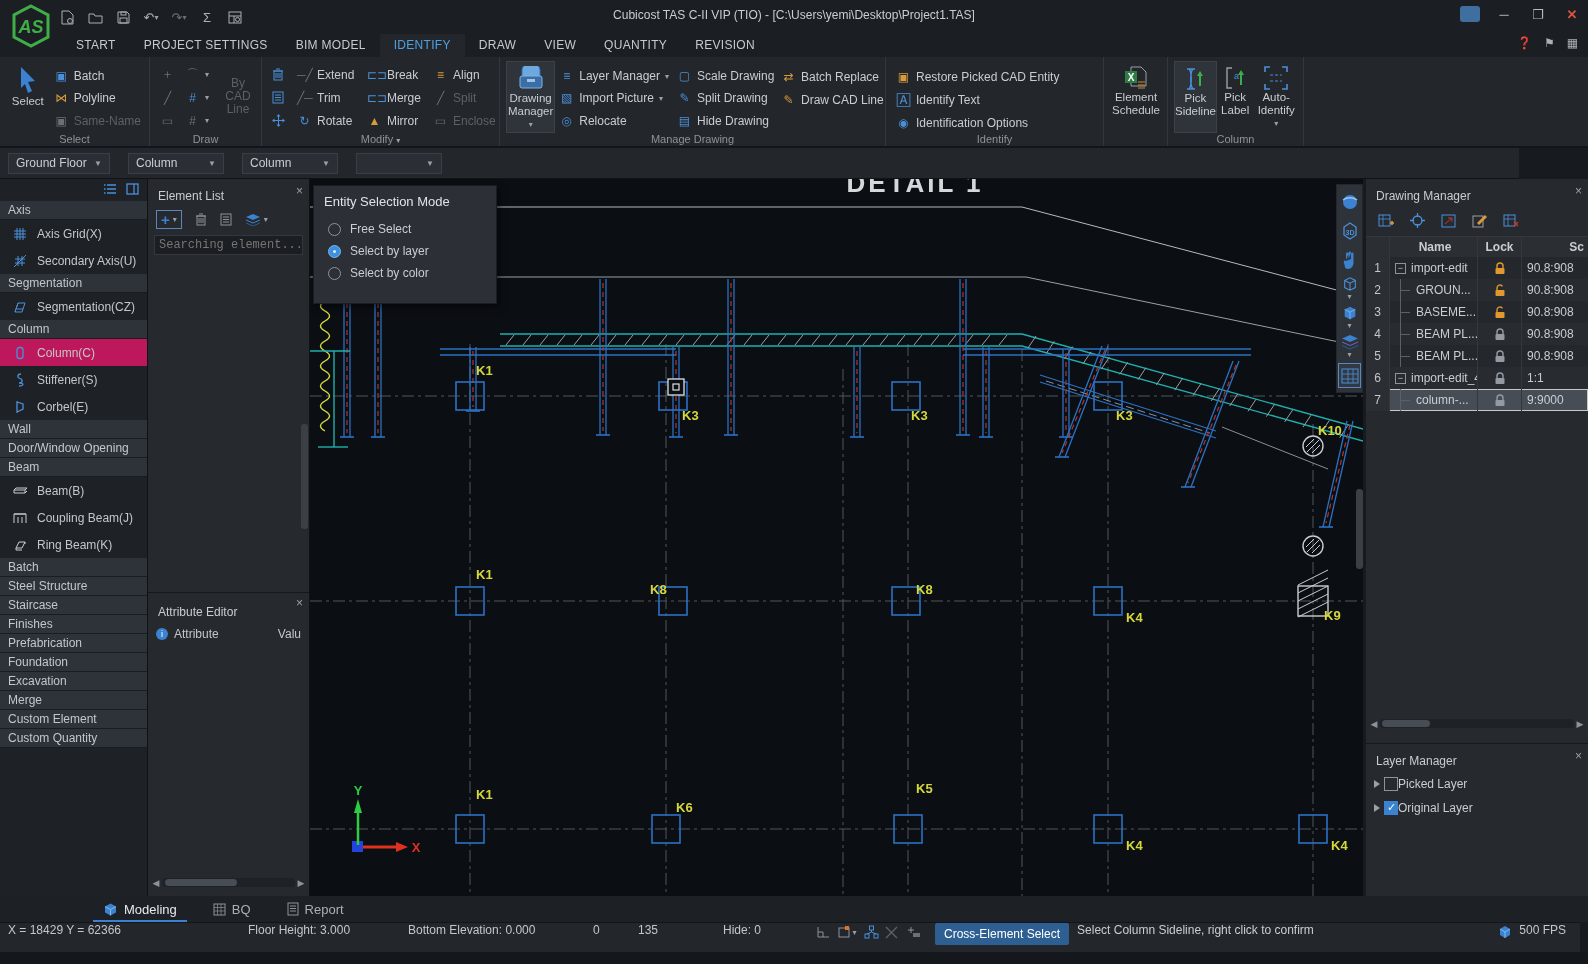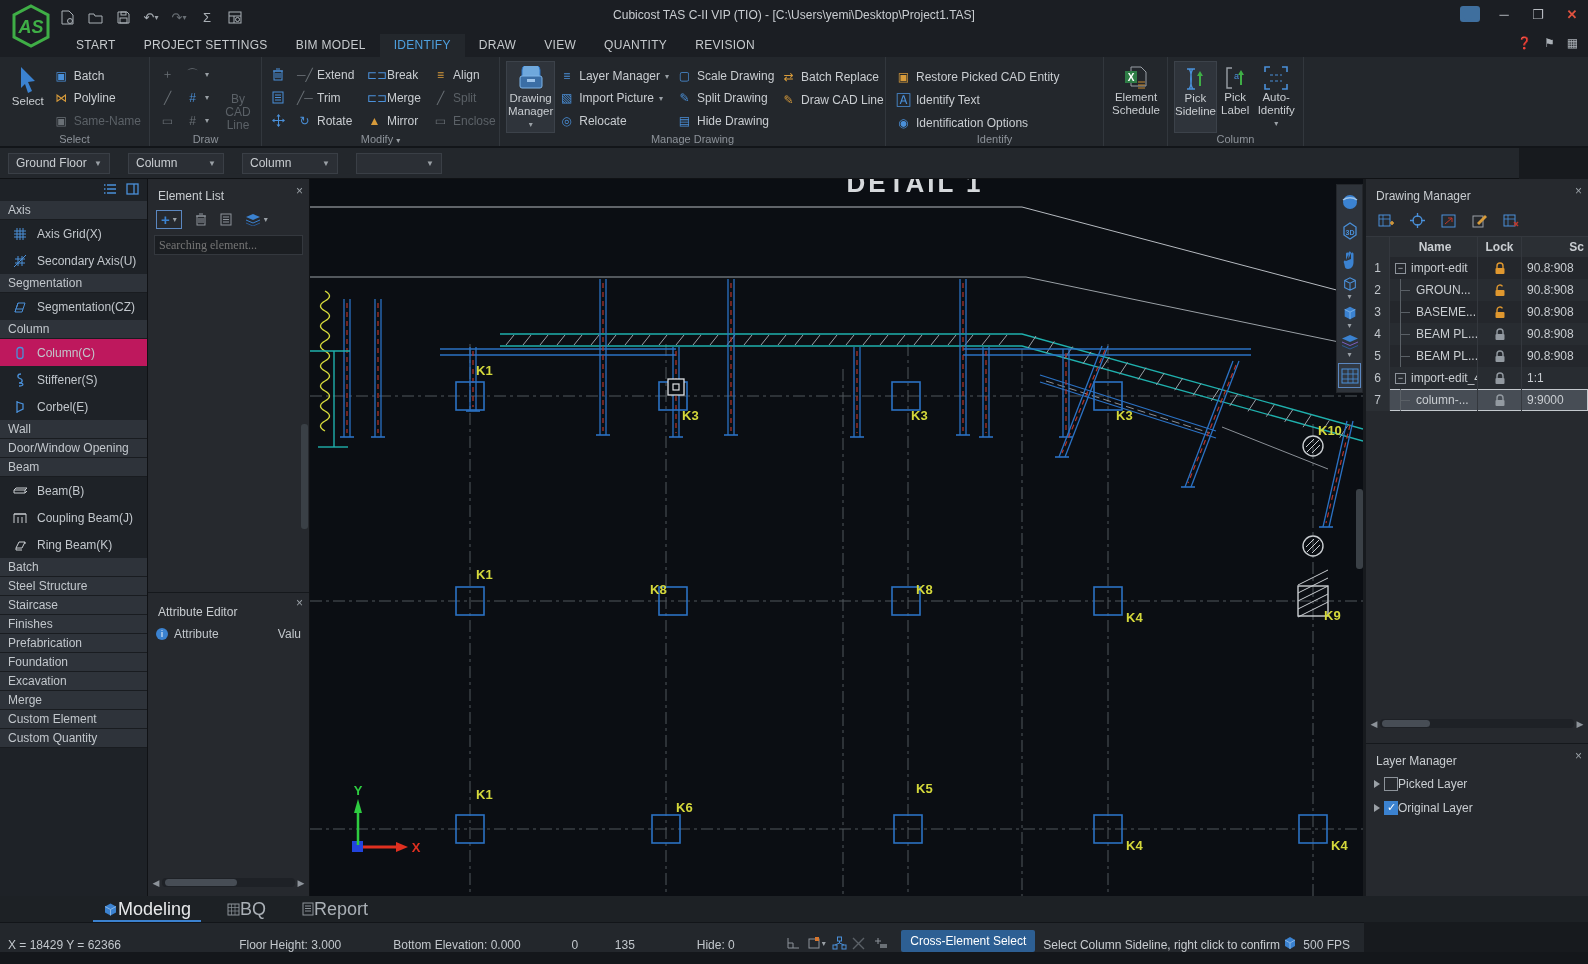--- a/index.html
+++ b/index.html
@@ -45,21 +45,21 @@
 .cat{background:#2e333a;border-bottom:1px solid #191c20;height:19px;line-height:19px;padding-left:8px;color:#c2c7cc;font-size:12px}
 .sitem{height:27px;display:flex;align-items:center;gap:9px;padding-left:12px;color:#c2c7cc}
 .sitem.sel{background:#be185d}
 #sidebar-list{margin-top:22px}
 
 #elpanel{left:148px;top:179px;width:162px;height:717px;background:#26292e;border-right:1px solid #101215}
 .ptitle{color:#c9cdd1;font-size:12px;padding:10px 0 4px 10px}
 .pclose{position:absolute;right:6px;top:5px;color:#9aa0a6;font-size:12px}
 #eltools{display:flex;align-items:center;gap:13px;padding:3px 8px 6px}
 #el-search{margin:0 6px;background:#1b1e22;border:1px solid #34383e;height:20px;display:flex;align-items:center}
-#el-search input{flex:1;background:transparent;border:none;outline:none;color:#8b5cf6;font-size:12px;padding-left:4px;font-family:Liberation Serif, serif}
+#el-search input{flex:1;background:transparent;border:none;outline:none;color:#8b5cf6;font-size:12px;padding-left:4px;font-family:Liberation Mono, monospace}
 #attr-editor{position:absolute;left:0;top:413px;width:100%;border-top:1px solid #15181c}
 #attr-head{display:flex;justify-content:space-between;padding:4px 8px;color:#c2c7cc;background:#26292e}
 .hscroll{position:absolute;height:13px;background:#26292e;display:flex;align-items:center}
 .hscroll .arr{color:#8d939a;font-size:9px;width:12px;text-align:center}
 .hscroll .track{flex:1;height:9px;background:#1e2126;border-radius:4px;position:relative}
 .hscroll .thumb{position:absolute;top:1px;height:7px;background:#474d55;border-radius:4px}
 .vthumb{position:absolute;width:7px;background:#3a4046;border-radius:3px}
 
 #canvas{left:310px;top:179px;width:1053px;height:717px;background:#0b0e13}
 #popup{position:absolute;left:3px;top:6px;width:184px;height:119px;background:#2c3036;border:1px solid #1a1d21;box-shadow:2px 3px 6px rgba(0,0,0,.5);z-index:6}
@@ -90,24 +90,24 @@
 .treel:after{content:"";position:absolute;left:0;top:50%;width:9px;border-top:1px solid #5a6066}
 
 #lmpanel{left:1366px;top:743px;width:222px;height:153px;background:#26292e;border-top:1px solid #15181c}
 .lrow{display:flex;align-items:center;gap:0;padding:5px 9px 5px 8px;color:#c9cdd1}
 .tria{width:0;height:0;border:4px solid transparent;border-left:6px solid #9aa0a6}
 .cbox{width:14px;height:14px;border:1px solid #8d939a;background:#26292e;position:relative;flex:none}
 .cbox.on{background:#3b82d0;border-color:#3b82d0}
 .cbox.on:after{content:"✓";position:absolute;left:2px;top:-1px;color:#fff;font-size:11px}
 
 #bottombar{left:0;top:896px;width:1588px;height:26px;background:#1d2125;display:flex;align-items:stretch;padding-left:85px}
-.btab{display:flex;align-items:center;padding:0 18px;color:#aab0b6;font-size:18px;position:relative}
+.btab{display:flex;align-items:center;gap:6px;padding:0 18px;color:#aab0b6;font-size:13px;position:relative}
 .btab.active{color:#e8eaec}
 .btab.active:after{content:"";position:absolute;left:8px;right:8px;bottom:0;height:2px;background:#3b82d0}
-#statusbar{left:0;top:922px;width:1364px;height:30px;background:#23272c;border-top:1px solid #121519;display:flex;align-items:flex-end;color:#c2c7cc;font-size:12px}
+#statusbar{left:0;top:922px;width:1580px;height:30px;background:#23272c;border-top:1px solid #121519;display:flex;align-items:flex-start;color:#c2c7cc;font-size:12px}
 #statusbar .sp{white-space:nowrap}
 .chip{background:#2d5f93;color:#fff;padding:4px 9px;border-radius:2px;white-space:nowrap}
 #bstrip{left:0;top:952px;width:1588px;height:12px;background:#14171b}
 .sgi{display:flex;align-items:center;justify-content:center;width:20px;height:18px}
 </style>
 </head>
 <body>
 
 <div id="titlebar" class="abs"></div>
 <div id="logo" class="abs">
@@ -218,21 +218,21 @@
           </div>
         <div class="sbtn">
             <span class="ic blue">#</span>
             <span class="caret">▾</span>
           </div>
         <div class="sbtn">
             <span class="ic gray">#</span>
             <span class="caret">▾</span>
           </div>
       </div>
-      <div class="scol" style="justify-content:flex-end">
+      <div class="scol" style="justify-content:flex-start">
         <div class="sbtn dis" style="height:auto;white-space:normal;width:46px;text-align:center;line-height:13px;margin-top:14px">
             <span>By CAD Line</span>
           </div>
       </div>
     </div>
     <div class="glabel">Draw</div>
   </div>
 
   <div class="rgroup" style="width:238px">
     <div style="display:flex;gap:2px;margin-top:2px">
@@ -784,20 +784,37 @@
       <text x="816" y="443" fill="#d4d83b" font-size="13" font-family="Liberation Sans, sans-serif" font-weight="bold">K4</text>
       <text x="1014" y="441" fill="#d4d83b" font-size="13" font-family="Liberation Sans, sans-serif" font-weight="bold">K9</text>
       <text x="166" y="620" fill="#d4d83b" font-size="13" font-family="Liberation Sans, sans-serif" font-weight="bold">K1</text>
       <text x="366" y="633" fill="#d4d83b" font-size="13" font-family="Liberation Sans, sans-serif" font-weight="bold">K6</text>
       <text x="606" y="614" fill="#d4d83b" font-size="13" font-family="Liberation Sans, sans-serif" font-weight="bold">K5</text>
       <text x="816" y="671" fill="#d4d83b" font-size="13" font-family="Liberation Sans, sans-serif" font-weight="bold">K4</text>
       <text x="1021" y="671" fill="#d4d83b" font-size="13" font-family="Liberation Sans, sans-serif" font-weight="bold">K4</text>
     </svg>
   <div class="vthumb" style="right:0;top:310px;height:80px"></div>
 
+  <div id="popup">
+    <div class="ptit">Entity Selection Mode</div>
+    <div id="popup-options">
+        <div class="ropt">
+          <span class="radio"></span>
+          <span>Free Select</span>
+        </div>
+        <div class="ropt">
+          <span class="radio on"></span>
+          <span>Select by layer</span>
+        </div>
+        <div class="ropt">
+          <span class="radio"></span>
+          <span>Select by color</span>
+        </div>
+      </div>
+  </div>
 </div>
 
 <div id="rtools" class="abs">
   <div class="rt">
       <svg class="si" width="20" height="20" viewBox="0 0 20 20">
         <circle cx="10" cy="10" r="7" fill="#3b82d0"></circle>
         <path d="M3 8c4-3 10-3 14 0" fill="none" stroke="#9cc3ea" stroke-width="1.5"></path>
       </svg>
     </div>
   <div class="rt">

